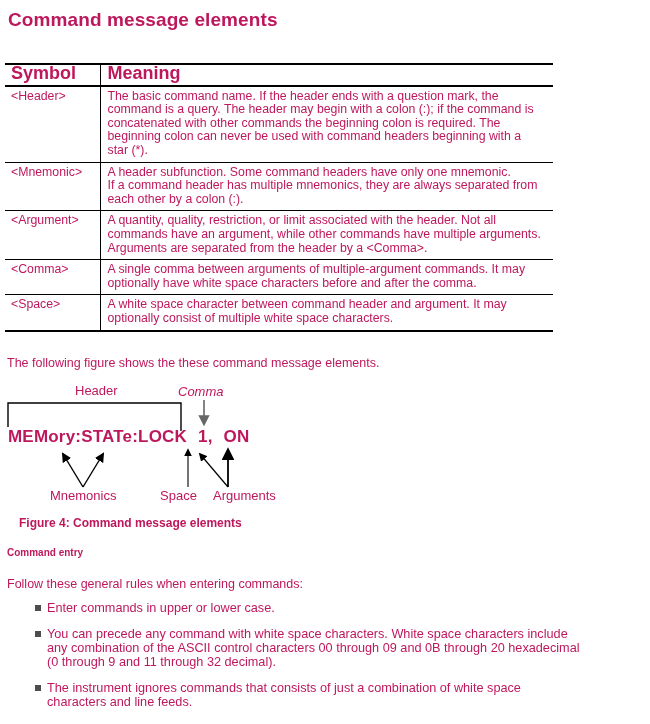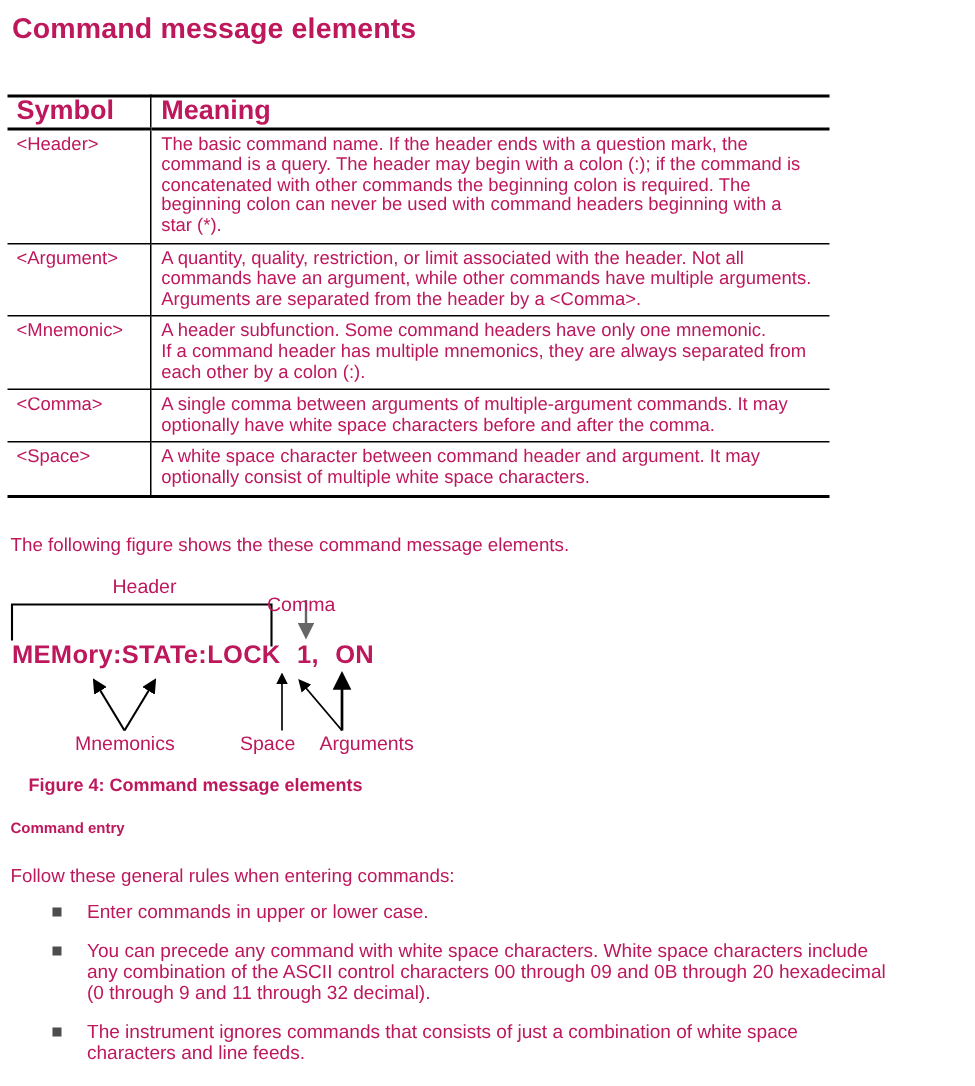--- a/index.html
+++ b/index.html
@@ -32,38 +32,38 @@
   table.cmd .symc { border-right: 1px solid #000; }
   table.cmd .meanc { padding-left: 7px; }
   .pre { white-space: pre-line; }
 
   
   .figintro { position: absolute; left: 7px; top: 356px; font-size: 12.5px; }
   .diagram { position: absolute; left: 0; top: 380px; width: 300px; height: 130px; }
   .diagram svg { position: absolute; left: 0; top: 0; }
   .dlabel { position: absolute; font-size: 13px; white-space: nowrap; }
   .lbl-header { left: 75px; top: 3px; }
-  .lbl-comma { left: 178px; top: 15px; }
+  .lbl-comma { left: 178px; top: 4px; font-style: italic; }
   .lbl-mnemonics { left: 50px; top: 108px; }
   .lbl-space { left: 160px; top: 108px; }
   .lbl-arguments { left: 213px; top: 108px; }
   .cmdline {
     position: absolute; left: 8px; top: 47px;
     font-size: 17px; font-weight: bold; white-space: nowrap;
     word-spacing: 6px; letter-spacing: 0.2px;
   }
   .caption { position: absolute; left: 7px; top: 516px; font-size: 12px; font-weight: bold; padding-left: 12px; }
 
   
   .h2 { position: absolute; left: 7px; top: 547px; font-size: 10px; font-weight: bold; }
   .entryintro { position: absolute; left: 7px; top: 577px; font-size: 12.5px; }
   .bullets { position: absolute; left: 35px; top: 601px; width: 600px; }
   .bullet-item { display: flex; align-items: flex-start; margin-bottom: 12px; font-size: 12.7px; line-height: 14px; }
   .bullet-sq { flex: 0 0 auto; width: 6px; height: 6px; background: #4d4d4d; margin-top: 4px; }
-  .bullet-text { margin-left: 17px; white-space: pre-line; }
+  .bullet-text { margin-left: 6px; white-space: pre-line; }
 </style>
 </head>
 <body>
 
 <div class="page">
 
   <div class="title">Command message elements</div>
 
   <table class="cmd">
     <colgroup>
@@ -79,30 +79,30 @@
     <tbody>
       <tr>
         <td class="symc">&lt;Header&gt;</td>
         <td class="meanc pre">The basic command name. If the header ends with a question mark, the
 command is a query. The header may begin with a colon (:); if the command is
 concatenated with other commands the beginning colon is required. The
 beginning colon can never be used with command headers beginning with a
 star (*).</td>
       </tr>
       <tr>
+        <td class="symc">&lt;Mnemonic&gt;</td>
+        <td class="meanc pre">A header subfunction. Some command headers have only one mnemonic.
+If a command header has multiple mnemonics, they are always separated from
+each other by a colon (:).</td>
+      </tr>
+      <tr>
         <td class="symc">&lt;Argument&gt;</td>
         <td class="meanc pre">A quantity, quality, restriction, or limit associated with the header. Not all
 commands have an argument, while other commands have multiple arguments.
 Arguments are separated from the header by a &lt;Comma&gt;.</td>
-      </tr>
-      <tr>
-        <td class="symc">&lt;Mnemonic&gt;</td>
-        <td class="meanc pre">A header subfunction. Some command headers have only one mnemonic.
-If a command header has multiple mnemonics, they are always separated from
-each other by a colon (:).</td>
       </tr>
       <tr>
         <td class="symc">&lt;Comma&gt;</td>
         <td class="meanc pre">A single comma between arguments of multiple-argument commands. It may
 optionally have white space characters before and after the comma.</td>
       </tr>
       <tr>
         <td class="symc">&lt;Space&gt;</td>
         <td class="meanc pre">A white space character between command header and argument. It may
 optionally consist of multiple white space characters.</td>

